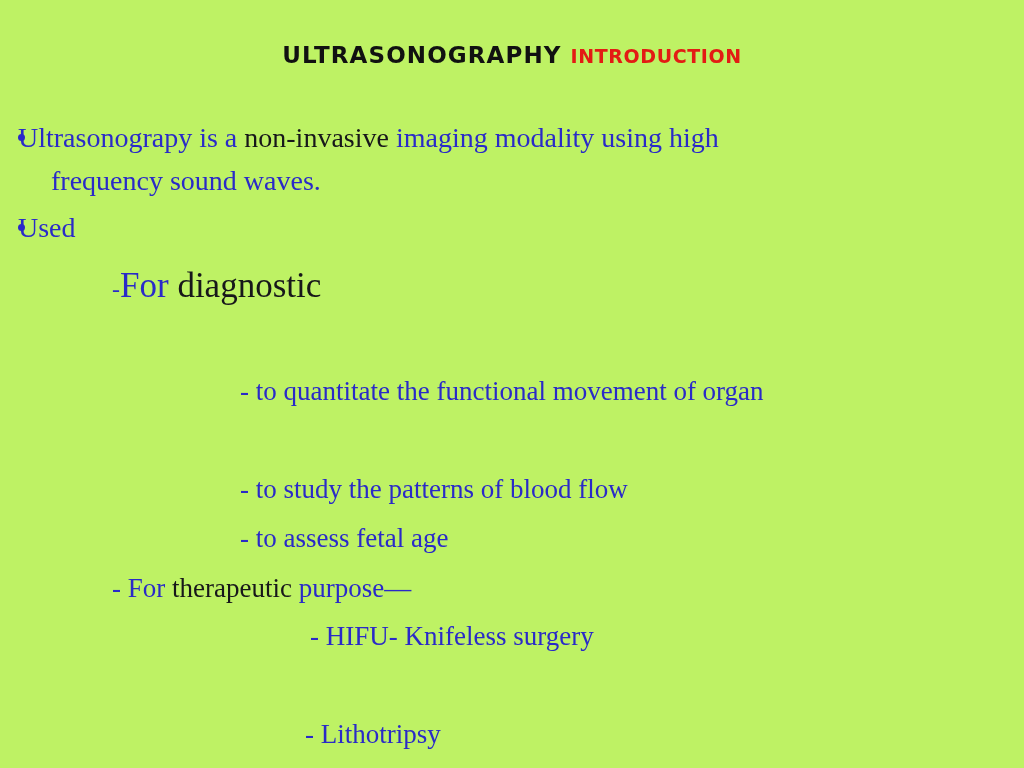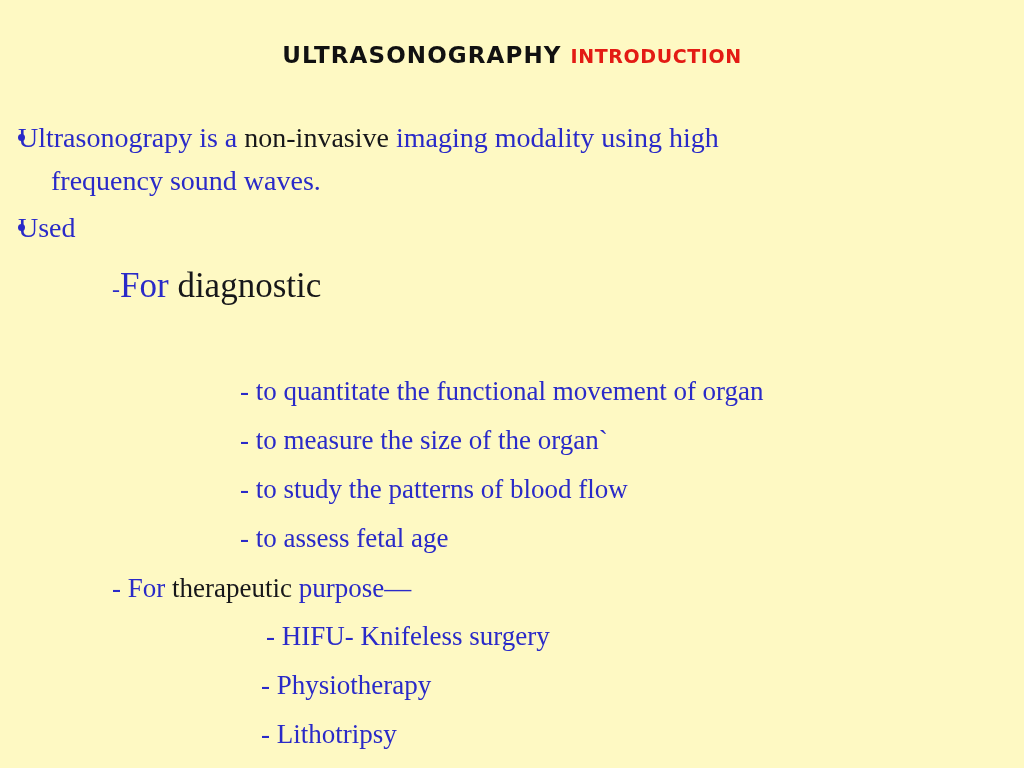--- a/index.html
+++ b/index.html
@@ -12,21 +12,21 @@
     height: 768px;
     position: relative;
     overflow: hidden;
     font-family: "Liberation Serif", "DejaVu Serif", serif;
     -webkit-font-smoothing: antialiased;
   }
 
   .slide {
     position: absolute;
     inset: 0;
-    background: #fef9c3;
+    background: #bef264;
   }
 
   
   .title-row {
     position: absolute;
     top: 42px;
     left: 0;
     width: 1024px;
     text-align: center;
     white-space: nowrap;
@@ -77,21 +77,21 @@
   .cont-text {
     font-size: 28px;
   }
 
   
   .lvl2 { font-size: 35px; }
   .lvl2 .dash { font-size: 24px; }
 
   
   .lvl3 { font-size: 27px; }
-  .lvl4 { font-size: 27px; }
+  .lvl4 { font-size: 27px; margin-left: 44px; }
 </style>
 </head>
 <body>
 
 <div class="slide">
 
   <div class="title-row">
     <span class="title-main">ULTRASONOGRAPHY</span><span class="title-sub">INTRODUCTION</span>
   </div>
 
@@ -104,25 +104,23 @@
   <div class="bullet-row" style="left:18px; top:212px;">
     <span class="bullet-dot"></span>
     <span class="bullet-text blue">Used</span>
   </div>
 
   <div class="line lvl2" style="left:112px; top:268px;"><span class="dash blue">-</span><span class="blue">For</span><span class="black"> diagnostic</span></div>
 
 
   <div class="line lvl3" style="left:240px; top:378px;"><span class="blue">- </span><span class="blue">to quantitate the functional movement of organ</span></div>
 
-  <div class="line lvl3" style="left:240px; top:427px;"><span class="blue">- </span><span class="blue">to measure the size of the organ`</span></div>
 
   <div class="line lvl3" style="left:240px; top:476px;"><span class="blue">- </span><span class="blue">to study the patterns of blood flow</span></div>
 
   <div class="line lvl3" style="left:240px; top:525px;"><span class="blue">- </span><span class="blue">to assess fetal age</span></div>
 
   <div class="line lvl3" style="left:112px; top:575px;font-family:Liberation Serif, serif;"><span class="blue">- </span><span class="blue">For </span><span class="black">therapeutic </span><span class="blue">purpose—</span></div>
 
   <div class="line lvl4 blue" style="left:266px; top:623px;">- HIFU- Knifeless surgery</div>
-  <div class="line lvl4 blue" style="left:261px; top:672px;">-  Physiotherapy</div>
   <div class="line lvl4 blue" style="left:261px; top:721px;">-  Lithotripsy</div>
 
 </div>
 
 </body></html>

